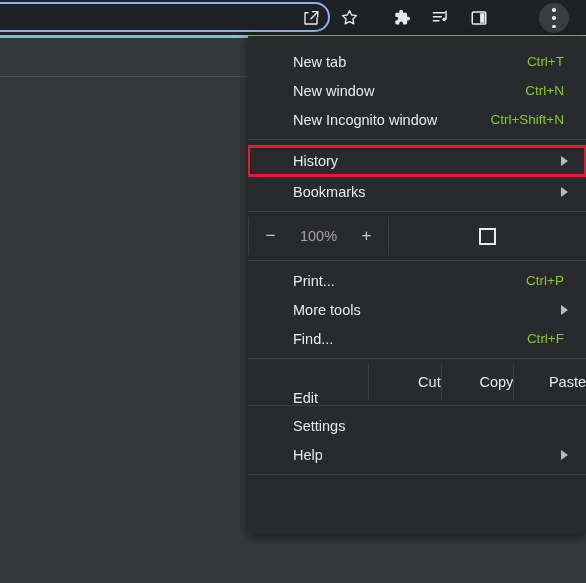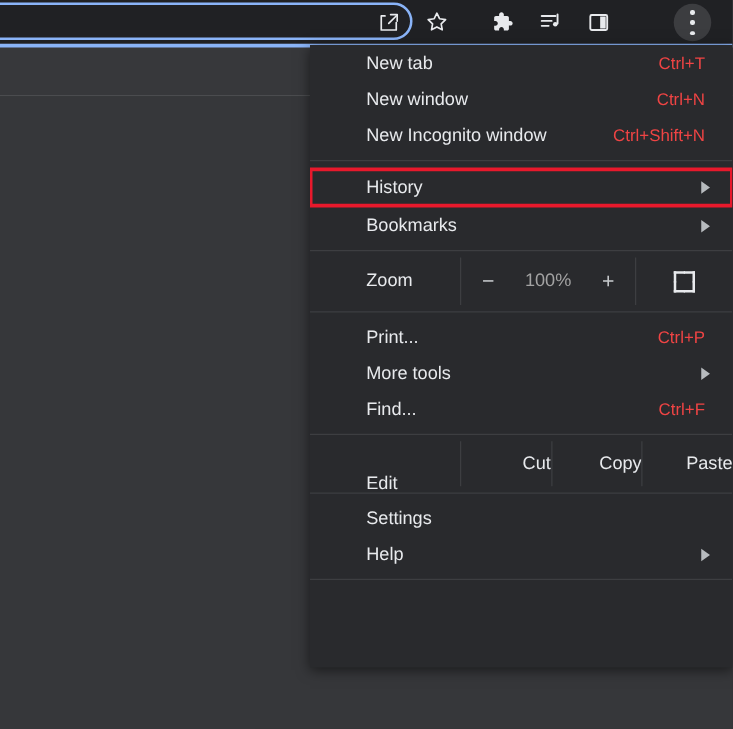--- a/index.html
+++ b/index.html
@@ -114,21 +114,21 @@
     font-size: 14.5px;
     cursor: default;
   }
   .menu-item .mi-label {
     padding-left: 45px;
     white-space: nowrap;
   }
   .menu-item .mi-accel {
     margin-left: auto;
     padding-right: 22px;
-    color: #ef4444;
+    color: #84cc16;
     font-size: 13.5px;
     white-space: nowrap;
   }
   .menu-item .mi-arrow {
     margin-left: auto;
     padding-right: 18px;
     display: flex;
     align-items: center;
   }
   .arrow-tri {
@@ -138,21 +138,21 @@
     border-left: 7px solid #b7bbbe;
   }
 
   .menu-sep {
     height: 1px;
     background: #3d3e41;
     margin: 5px 0;
   }
 
   
-  .group-top { padding-top: 0; }
+  .group-top { padding-top: 11px; }
 
   
   .history-wrap {
     position: relative;
   }
   .history-highlight {
     position: absolute;
     left: -1px;
     top: 0px;
     width: 340px;
@@ -338,21 +338,20 @@
       <span class="mi-label">Bookmarks</span>
       <span class="mi-arrow">
           <span class="arrow-tri"></span>
         </span>
     </div>
   </div>
 
   <div class="menu-sep"></div>
 
   <div class="zoom-row">
-    <span class="zoom-label">Zoom</span>
     <span class="zoom-vline"></span>
     <span class="zoom-controls">
       <span class="zoom-btn">−</span>
       <span class="zoom-pct">100%</span>
       <span class="zoom-btn">+</span>
     </span>
     <span class="zoom-vline"></span>
     <span class="zoom-fs">
       <span class="fs-icon">
         <span class="c1"></span>

